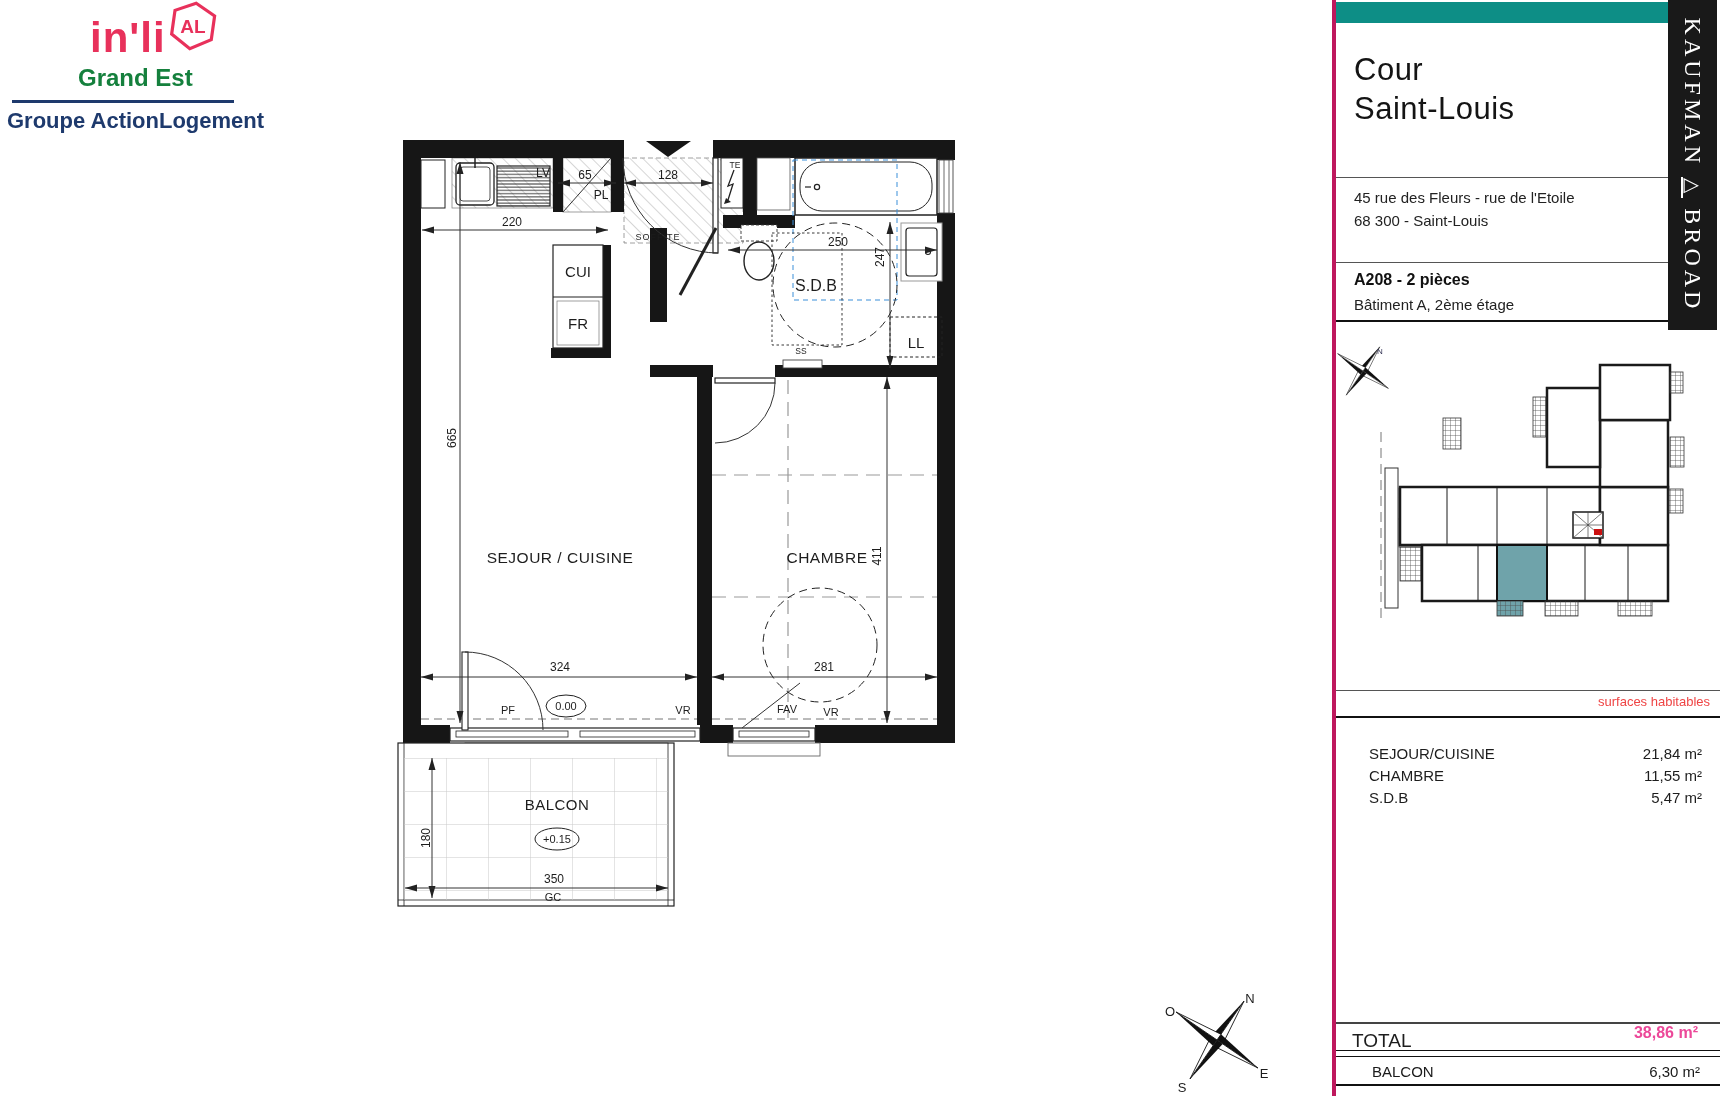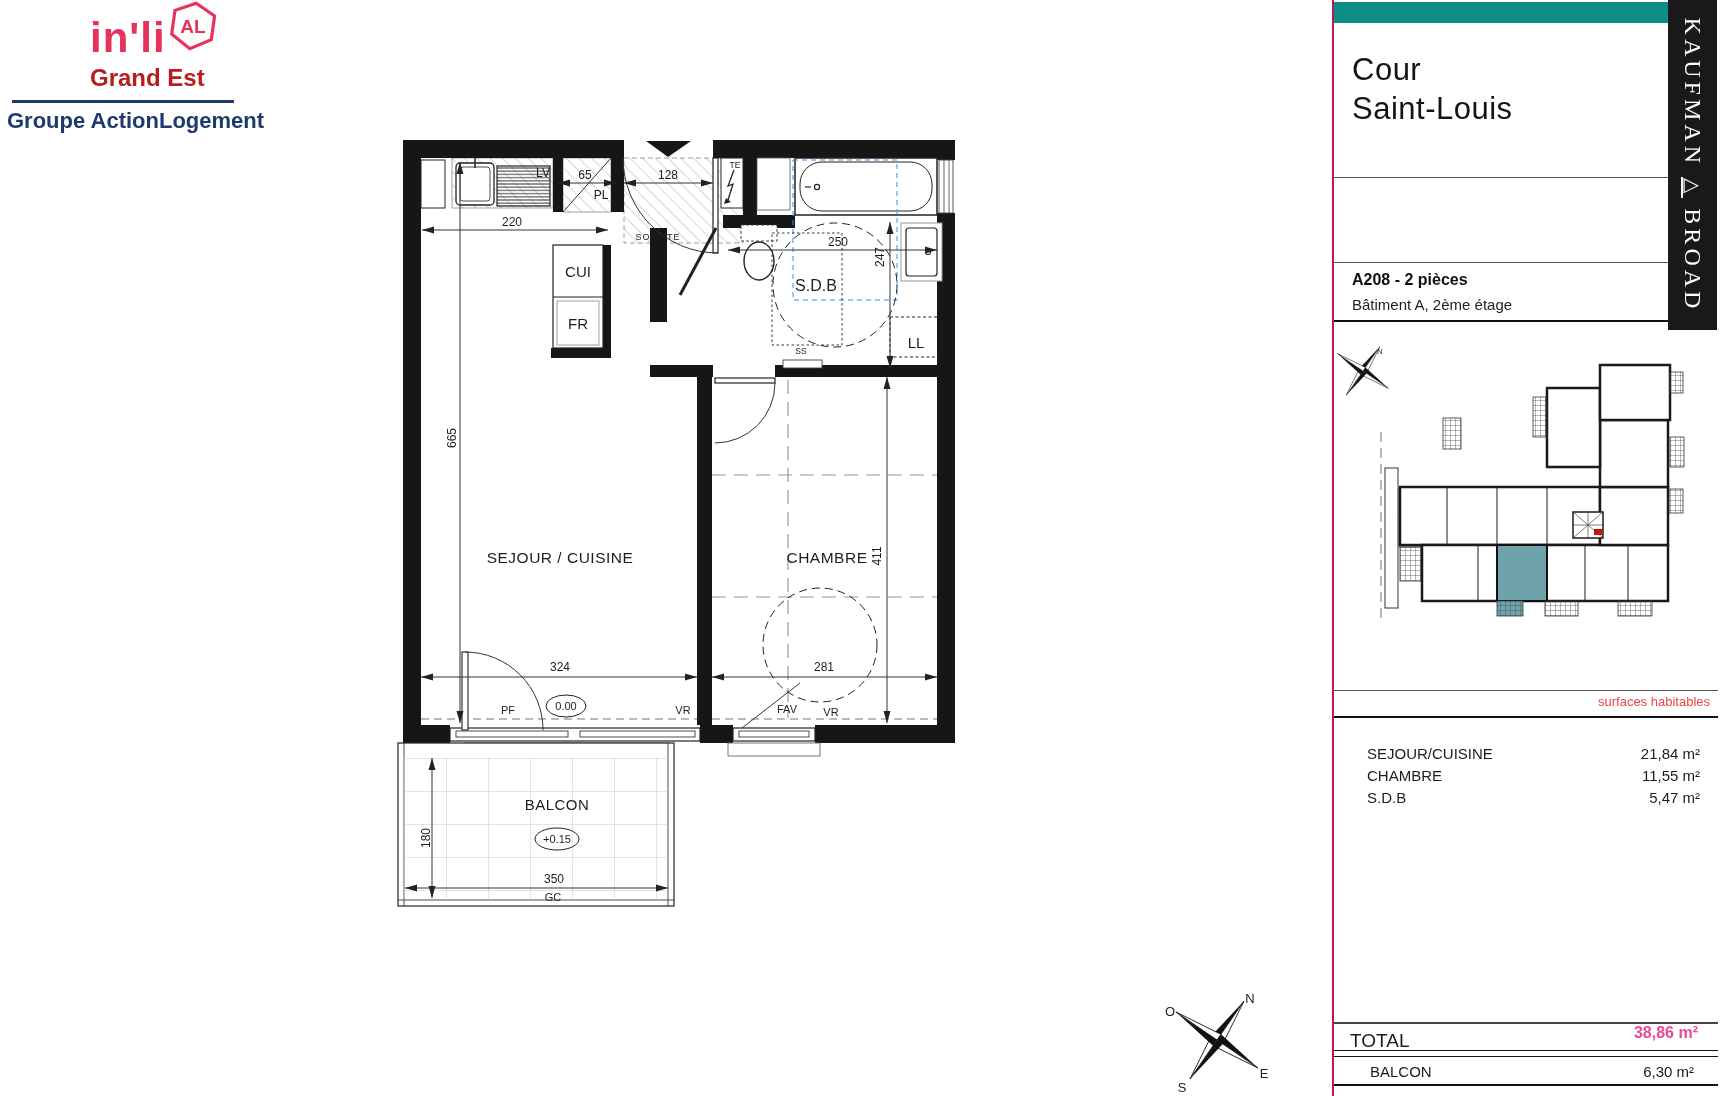--- a/index.html
+++ b/index.html
@@ -5,36 +5,36 @@
   html,body{margin:0;padding:0;}
   body{width:1722px;height:1096px;position:relative;background:#fff;
        font-family:"Liberation Sans",sans-serif;overflow:hidden;color:#1a1a1a;}
   .abs{position:absolute;}
   
   .logo-inli{left:86px;top:14px;font-size:42px;font-weight:bold;letter-spacing:1px;}
   .logo-region{left:74px;top:64px;font-size:24px;font-weight:bold;}
   .logo-rule{left:8px;top:100px;width:222px;height:3px;}
   .logo-group{left:3px;top:108px;font-size:22px;font-weight:bold;}
   
-  .sidebar{left:1332px;top:0;width:390px;height:1096px;border-left:2px solid #be185d;box-sizing:border-box;}
+  .sidebar{left:1332px;top:0;width:390px;height:1096px;border-left:4px solid #be185d;box-sizing:border-box;}
   .sb{position:absolute;}
   .accent-bar{left:0;top:2px;width:336px;height:21px;}
   .sb-title{left:18px;top:50px;font-size:31px;line-height:39px;letter-spacing:.5px;color:#141414;}
   .hr{left:0;background:#555;height:1px;}
   .sb-address{left:18px;top:186px;font-size:15px;line-height:23px;color:#222;}
   .sb-unit{left:18px;top:271px;font-size:16px;font-weight:bold;color:#111;}
   .sb-floor{left:18px;top:296px;font-size:15px;color:#222;}
   .sb-surf-label{right:12px;top:694px;font-size:13px;color:#ef4444;}
   .sb-row{font-size:15px;color:#1d1d1d;}
   .sb-row .lab{position:absolute;left:33px;white-space:nowrap;}
   .sb-row .val{position:absolute;right:24px;text-align:right;white-space:nowrap;}
   .sb-total-lab{left:16px;top:1030px;font-size:19px;color:#1d1d1d;}
   .sb-total-val{right:24px;top:1024px;font-size:16px;font-weight:bold;color:#ec4899;}
   .sb-balc-lab{left:36px;top:1063px;font-size:15px;}
-  .sb-balc-val{right:28px;top:1063px;font-size:15px;}
+  .sb-balc-val{right:22px;top:1063px;font-size:15px;}
   
   .kb-strip{left:1668px;top:0;width:49px;height:330px;background:#191919;overflow:hidden;}
   .kb-inner{position:absolute;left:49px;top:0;width:330px;height:49px;
             transform:rotate(90deg);transform-origin:0 0;
             display:flex;align-items:center;justify-content:center;gap:10px;
             color:#fff;font-family:"Liberation Serif",serif;font-size:24px;letter-spacing:4px;}
   .kb-delta{border-bottom:2px solid #fff;font-size:20px;padding:0 1px;line-height:20px;}
   
   text{font-family:"Liberation Sans",sans-serif;fill:#1d1d1d;}
   .tmid{text-anchor:middle;}
@@ -45,21 +45,21 @@
 </style>
 </head>
 <body>
 
 <div class="abs" style="left:4px;top:0;width:240px;height:140px;padding-left:36px;">
   <div class="abs logo-inli" style="color:#e8315b;">in'li</div>
   <svg class="abs" style="left:164px;top:0;" width="50" height="52" viewBox="0 0 50 52">
     <polygon points="25,3 45,13 45,37 25,49 5,37 5,13" fill="none" stroke="#e8315b" stroke-width="3.2" transform="rotate(8 25 26)"></polygon>
     <text x="25" y="33" class="tmid" style="font-size:19px;font-weight:bold;fill:#e8315b;">AL</text>
   </svg>
-  <div class="abs logo-region" style="color:#b91c1c;margin-left:12px;">Grand Est</div>
+  <div class="abs logo-region" style="color:#15803d;">Grand Est</div>
   <div class="abs logo-rule" style="background:#1e3a6d;"></div>
   <div class="abs logo-group" style="color:#1e3a6d;">Groupe ActionLogement</div>
 </div>
 
 <svg class="abs" style="left:0;top:0;" width="1722" height="1096" viewBox="0 0 1722 1096">
   <defs>
     <pattern id="hatch" width="9" height="9" patternUnits="userSpaceOnUse" patternTransform="rotate(-45)">
       <line x1="0" y1="0" x2="0" y2="9" stroke="#b3b3b3" stroke-width="1.1"></line>
     </pattern>
     <pattern id="hstripes" width="6" height="3.2" patternUnits="userSpaceOnUse">
@@ -297,20 +297,24 @@
 <div class="abs sidebar">
   <div class="sb accent-bar" style="background:#0d8e86;"></div>
 
   <div class="sb sb-title">
     <div>Cour</div>
     <div>Saint-Louis</div>
   </div>
 
   <div class="sb hr" style="top:177px;width:336px;"></div>
 
+  <div class="sb sb-address">
+    <div>45 rue des Fleurs - rue de l'Etoile</div>
+    <div>68 300 - Saint-Louis</div>
+  </div>
 
   <div class="sb hr" style="top:262px;width:336px;"></div>
 
   <div class="sb sb-unit">A208 - 2 pièces</div>
   <div class="sb sb-floor">Bâtiment A,  2ème étage</div>
 
   <div class="sb hr" style="top:320px;width:336px;height:2px;background:#111;"></div>
 
   <div class="sb hr" style="top:690px;width:384px;"></div>
   <div class="sb sb-surf-label">surfaces habitables</div>

